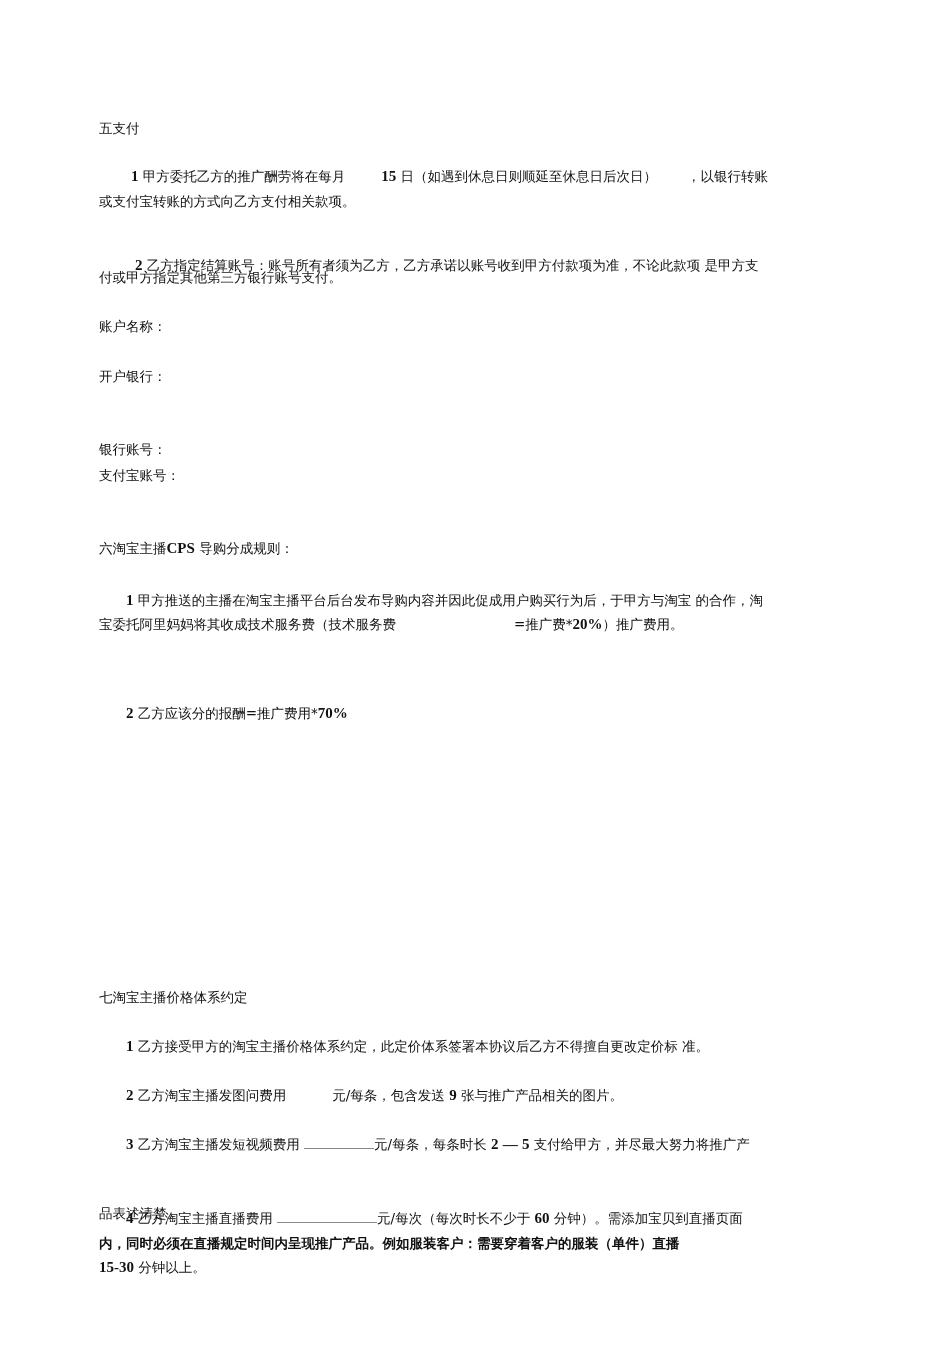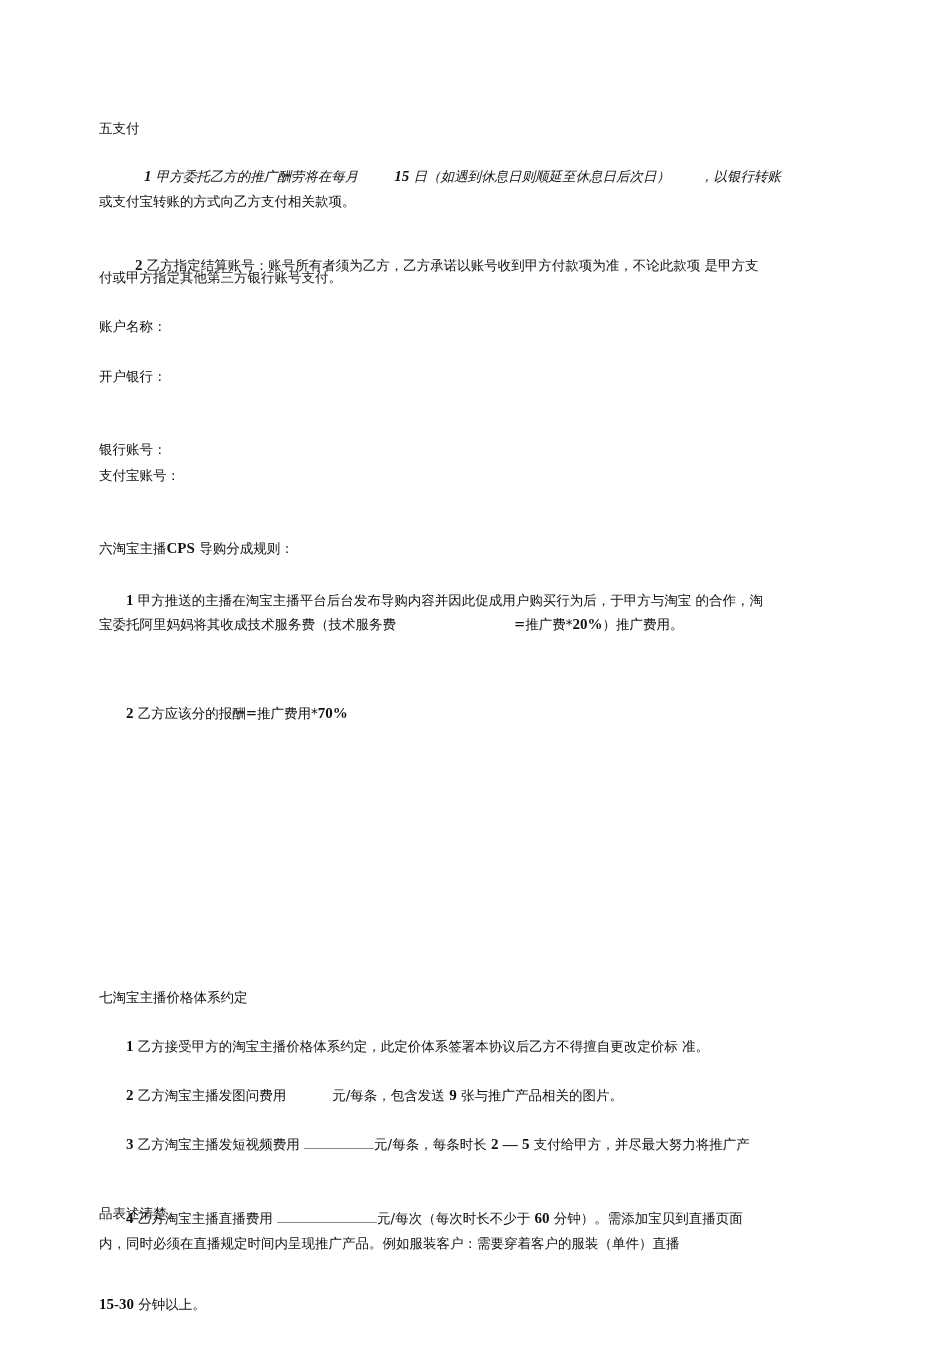--- a/index.html
+++ b/index.html
@@ -33,21 +33,21 @@
       height: 13px;
       vertical-align: baseline;
     }
     .gap { display: inline-block; }
   </style>
 </head>
 <body>
 
 <div class="line" style="top:119px;">五支付</div>
 
-<div class="line" style="top:167px; left:144px;font-style:italic;">
+<div class="line" style="top:167px; left:131px;">
   <span class="b">1</span>
   <span>甲方委托乙方的推广酬劳将在每月</span><span class="gap" style="width:36px;"></span><span class="b">15</span>
   <span>日（如遇到休息日则顺延至休息日后次日）</span><span class="gap" style="width:30px;"></span><span>，以银行转账</span>
 </div>
 <div class="line" style="top:192px;">或支付宝转账的方式向乙方支付相关款项。</div>
 
 <div class="line" style="top:242px; left:135px;margin-top:14px;">
   <span class="b">2</span>
   <span>乙方指定结算账号：账号所有者须为乙方，乙方承诺以账号收到甲方付款项为准，不论此款项 是甲方支</span>
 </div>
@@ -101,17 +101,17 @@
 </div>
 <div class="line" style="top:1204px;">品表述清楚。</div>
 
 <div class="line" style="top:1209px; left:126px;">
   <span class="b">4</span>
   <span>乙方淘宝主播直播费用</span>
   <span class="blank" style="width:100px;"></span><span>元/每次（每次时长不少于</span>
   <span class="b">60</span>
   <span>分钟）。需添加宝贝到直播页面</span>
 </div>
-<div class="line" style="top:1234px;">内，同时必须在直播规定时间内呈现推广产品。例如服装客户：需要穿着客户的服装（单件）直播</div>
-<div class="line" style="top:1258px;margin-top:37px;">
+<div class="line" style="top:1234px;font-weight:bold;">内，同时必须在直播规定时间内呈现推广产品。例如服装客户：需要穿着客户的服装（单件）直播</div>
+<div class="line" style="top:1258px;">
   <span class="b">15-30</span>
   <span>分钟以上。</span>
 </div>
 
 </body></html>

